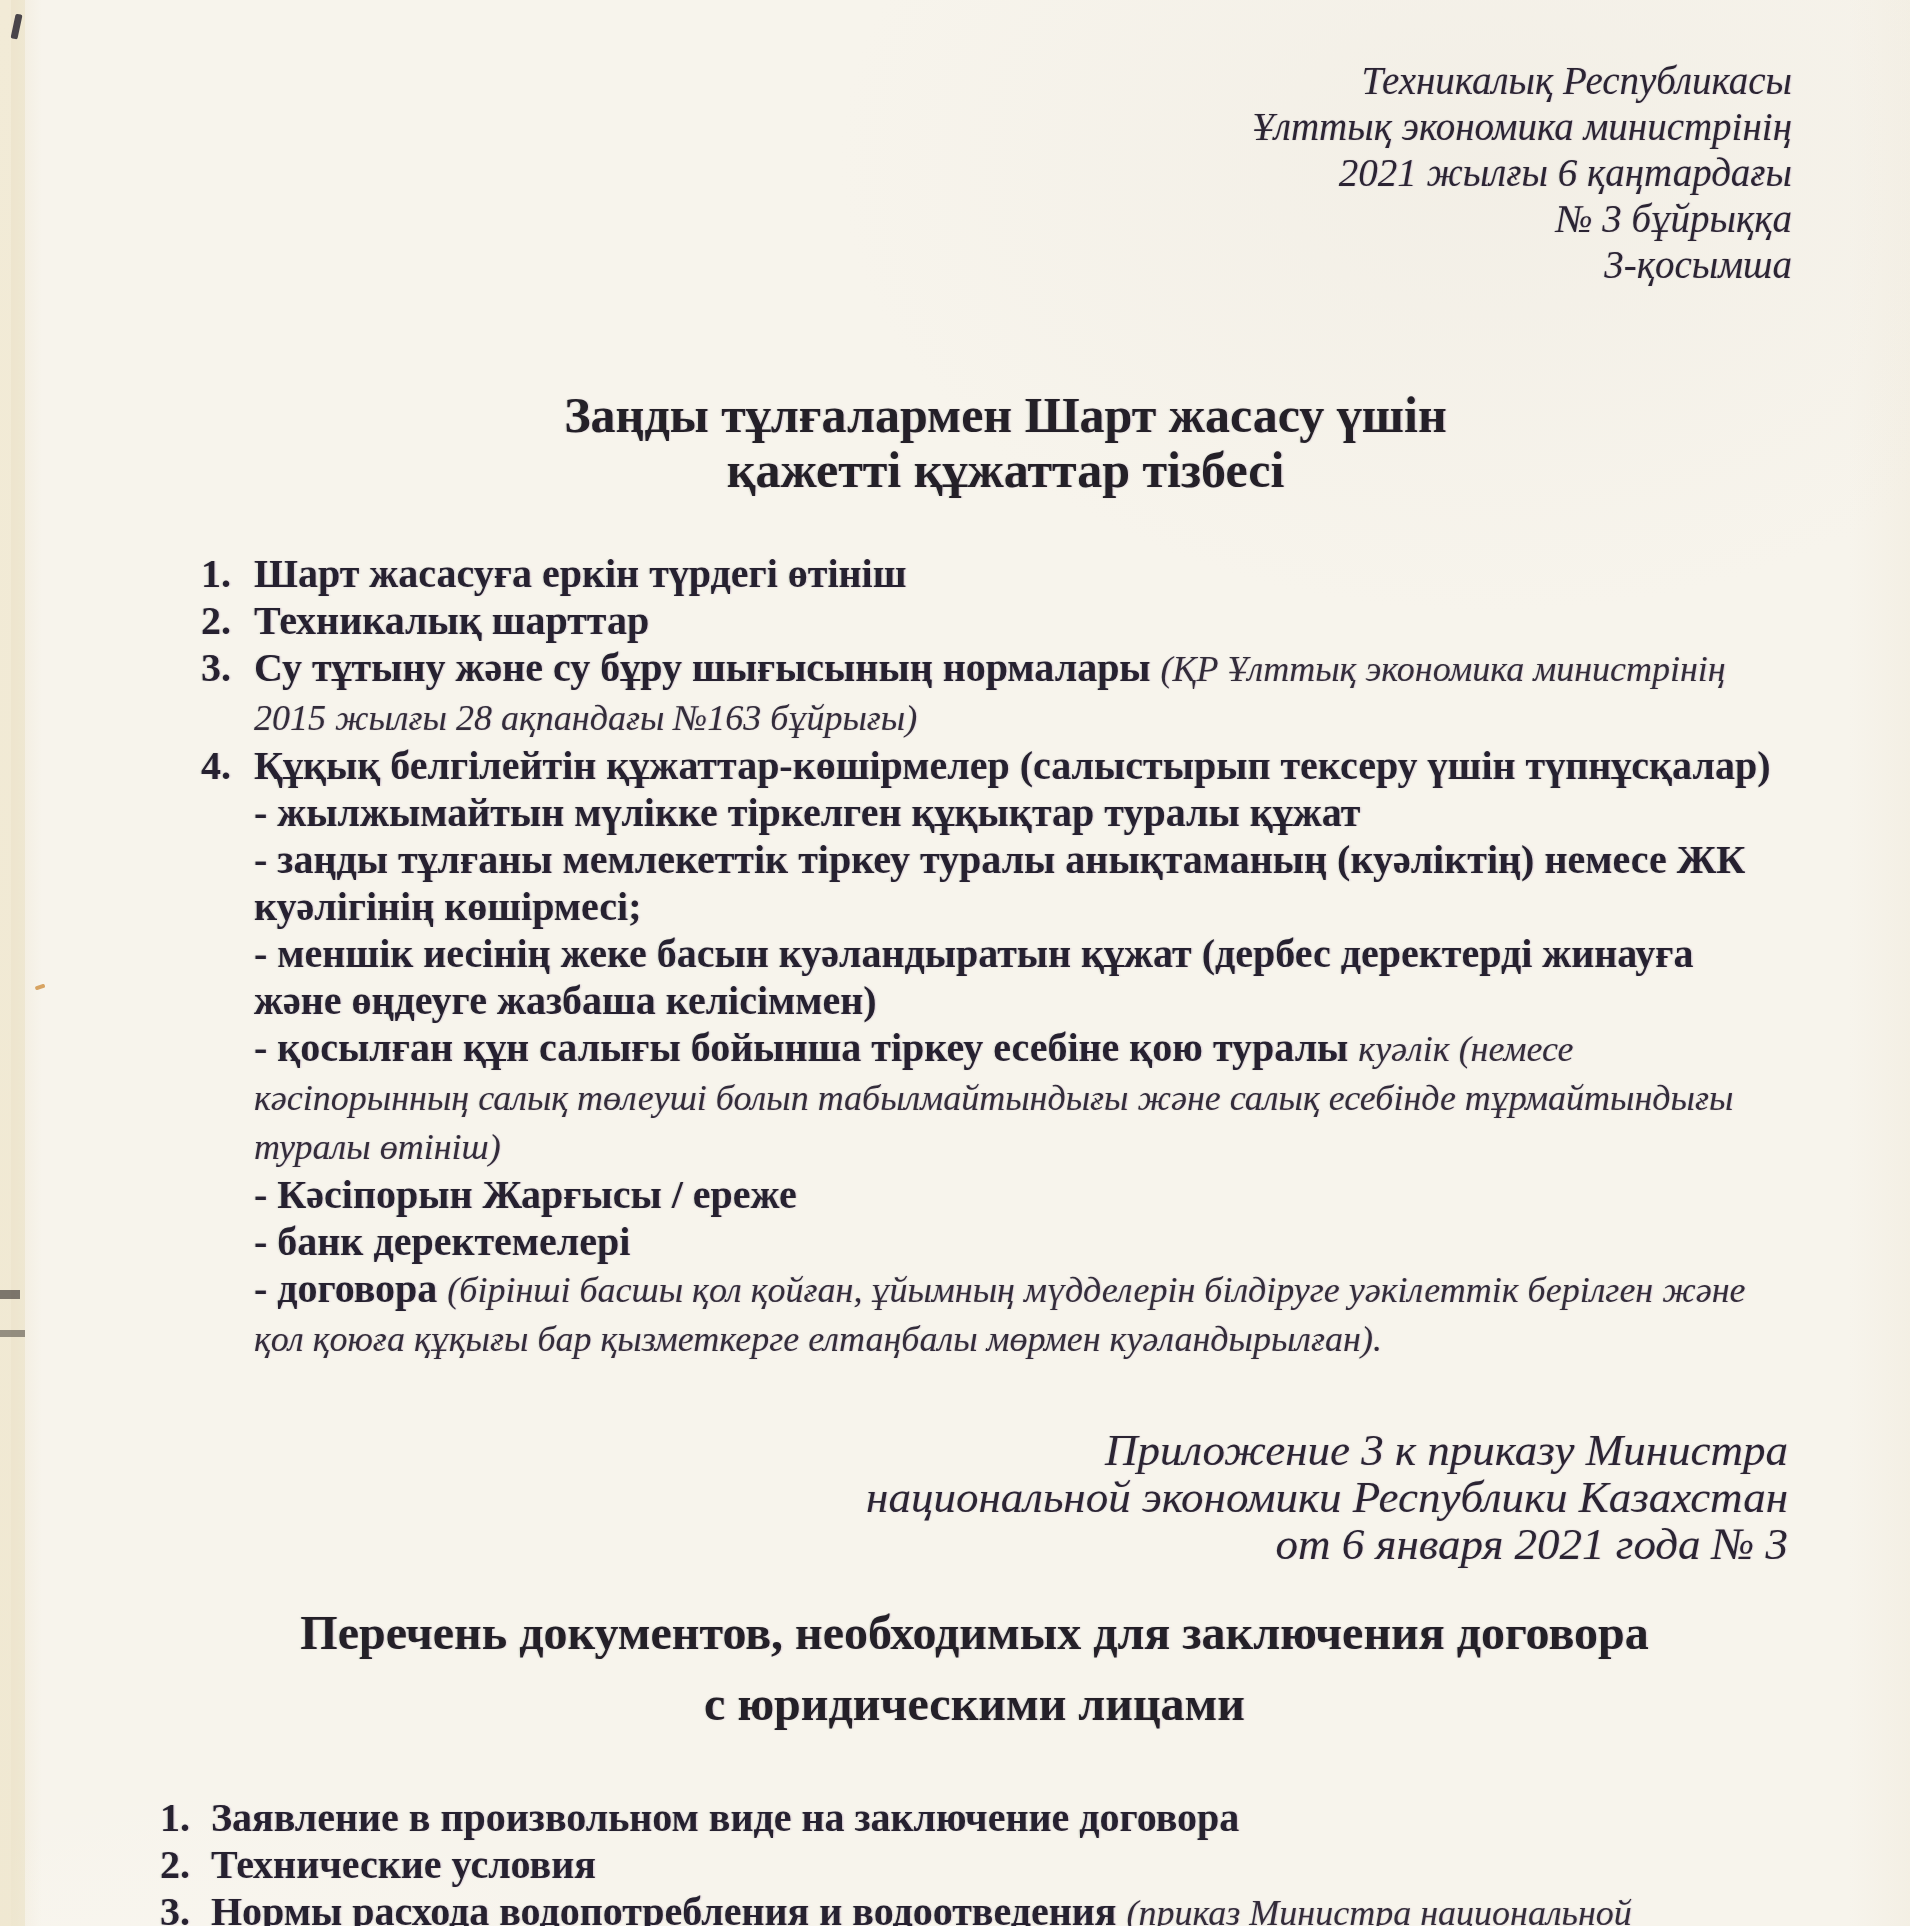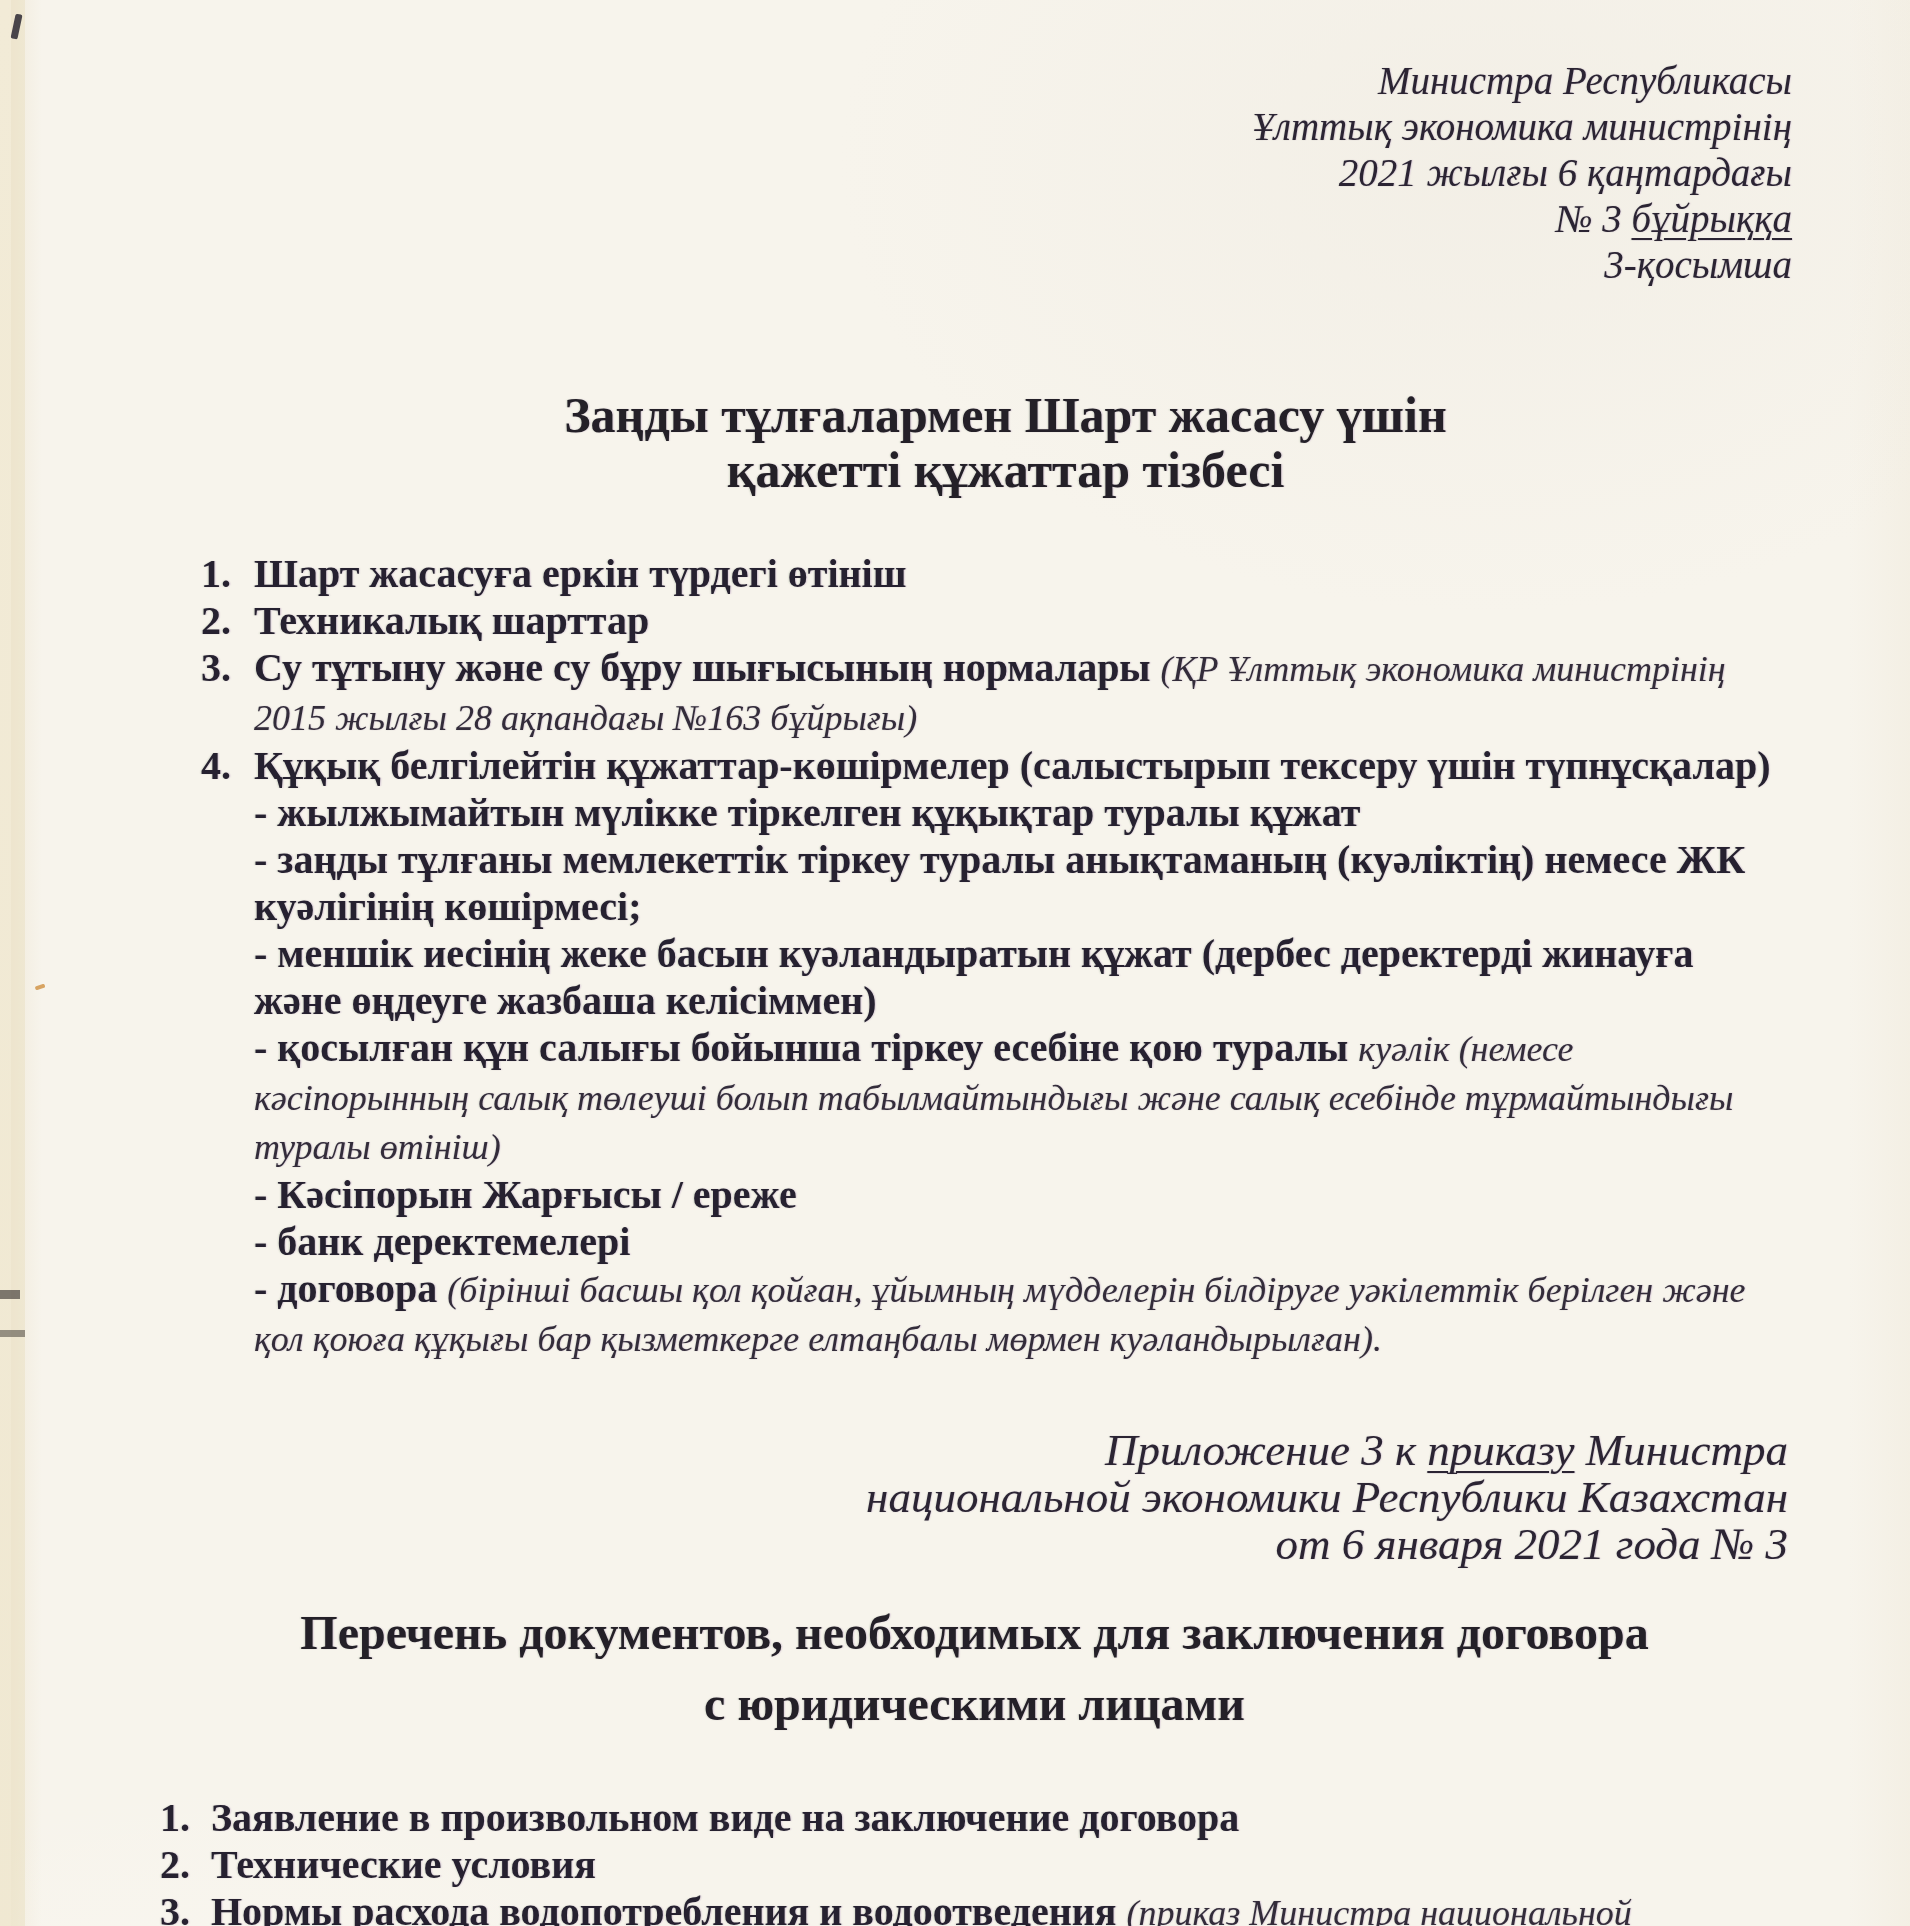--- a/index.html
+++ b/index.html
@@ -38,21 +38,21 @@
   .frg  { text-shadow: 1.2px 0.4px 1.2px rgba(120,70,150,.18), -1.2px 0.4px 1.2px rgba(80,115,75,.15); }
   .frgI { text-shadow: 0.8px 0.4px 1.2px rgba(120,70,150,.22), -0.8px 0.4px 1.2px rgba(80,115,75,.14); }
 
   .kk-annex {
     margin: 58px 119px 0 0;
     text-align: right;
     font-style: italic;
     font-size: 39px; line-height: 46px;
     color: #2b2433;
   }
-  .u { text-decoration: underline; text-decoration-thickness: 2.3px; text-underline-offset: 6.2px; }
+  .u { text-decoration-thickness: 2.3px; text-underline-offset: 6.2px; }
 
   .kk-title {
     margin: 100px 0 0 216px; width: 1579px;
     text-align: center;
     font-weight: bold;
     font-size: 50px; line-height: 55px;
     color: #242028;
     font-family: Liberation Serif, serif;
   }
 
@@ -89,21 +89,21 @@
 <div class="paper">
 
   <div class="edge-left"></div>
   <div class="edge-left2"></div>
   <div class="mark-tl"></div>
   <div class="dash-a"></div>
   <div class="dash-b"></div>
   <div class="speck"></div>
 
   <header class="kk-annex frgI">
-    <div class="line">Министра Республикасы</div>
+    <div class="line">Техникалық Республикасы</div>
     <div class="line">Ұлттық экономика министрінің</div>
     <div class="line">2021 жылғы 6 қаңтардағы</div>
     <div class="line"><span>№ 3 </span><span class="u">бұйрыққа</span></div>
     <div class="line">3-қосымша</div>
   </header>
 
   <div class="kk-title frg">
     <div>Заңды тұлғалармен Шарт жасасу үшін</div>
     <div>қажетті құжаттар тізбесі</div>
   </div>

